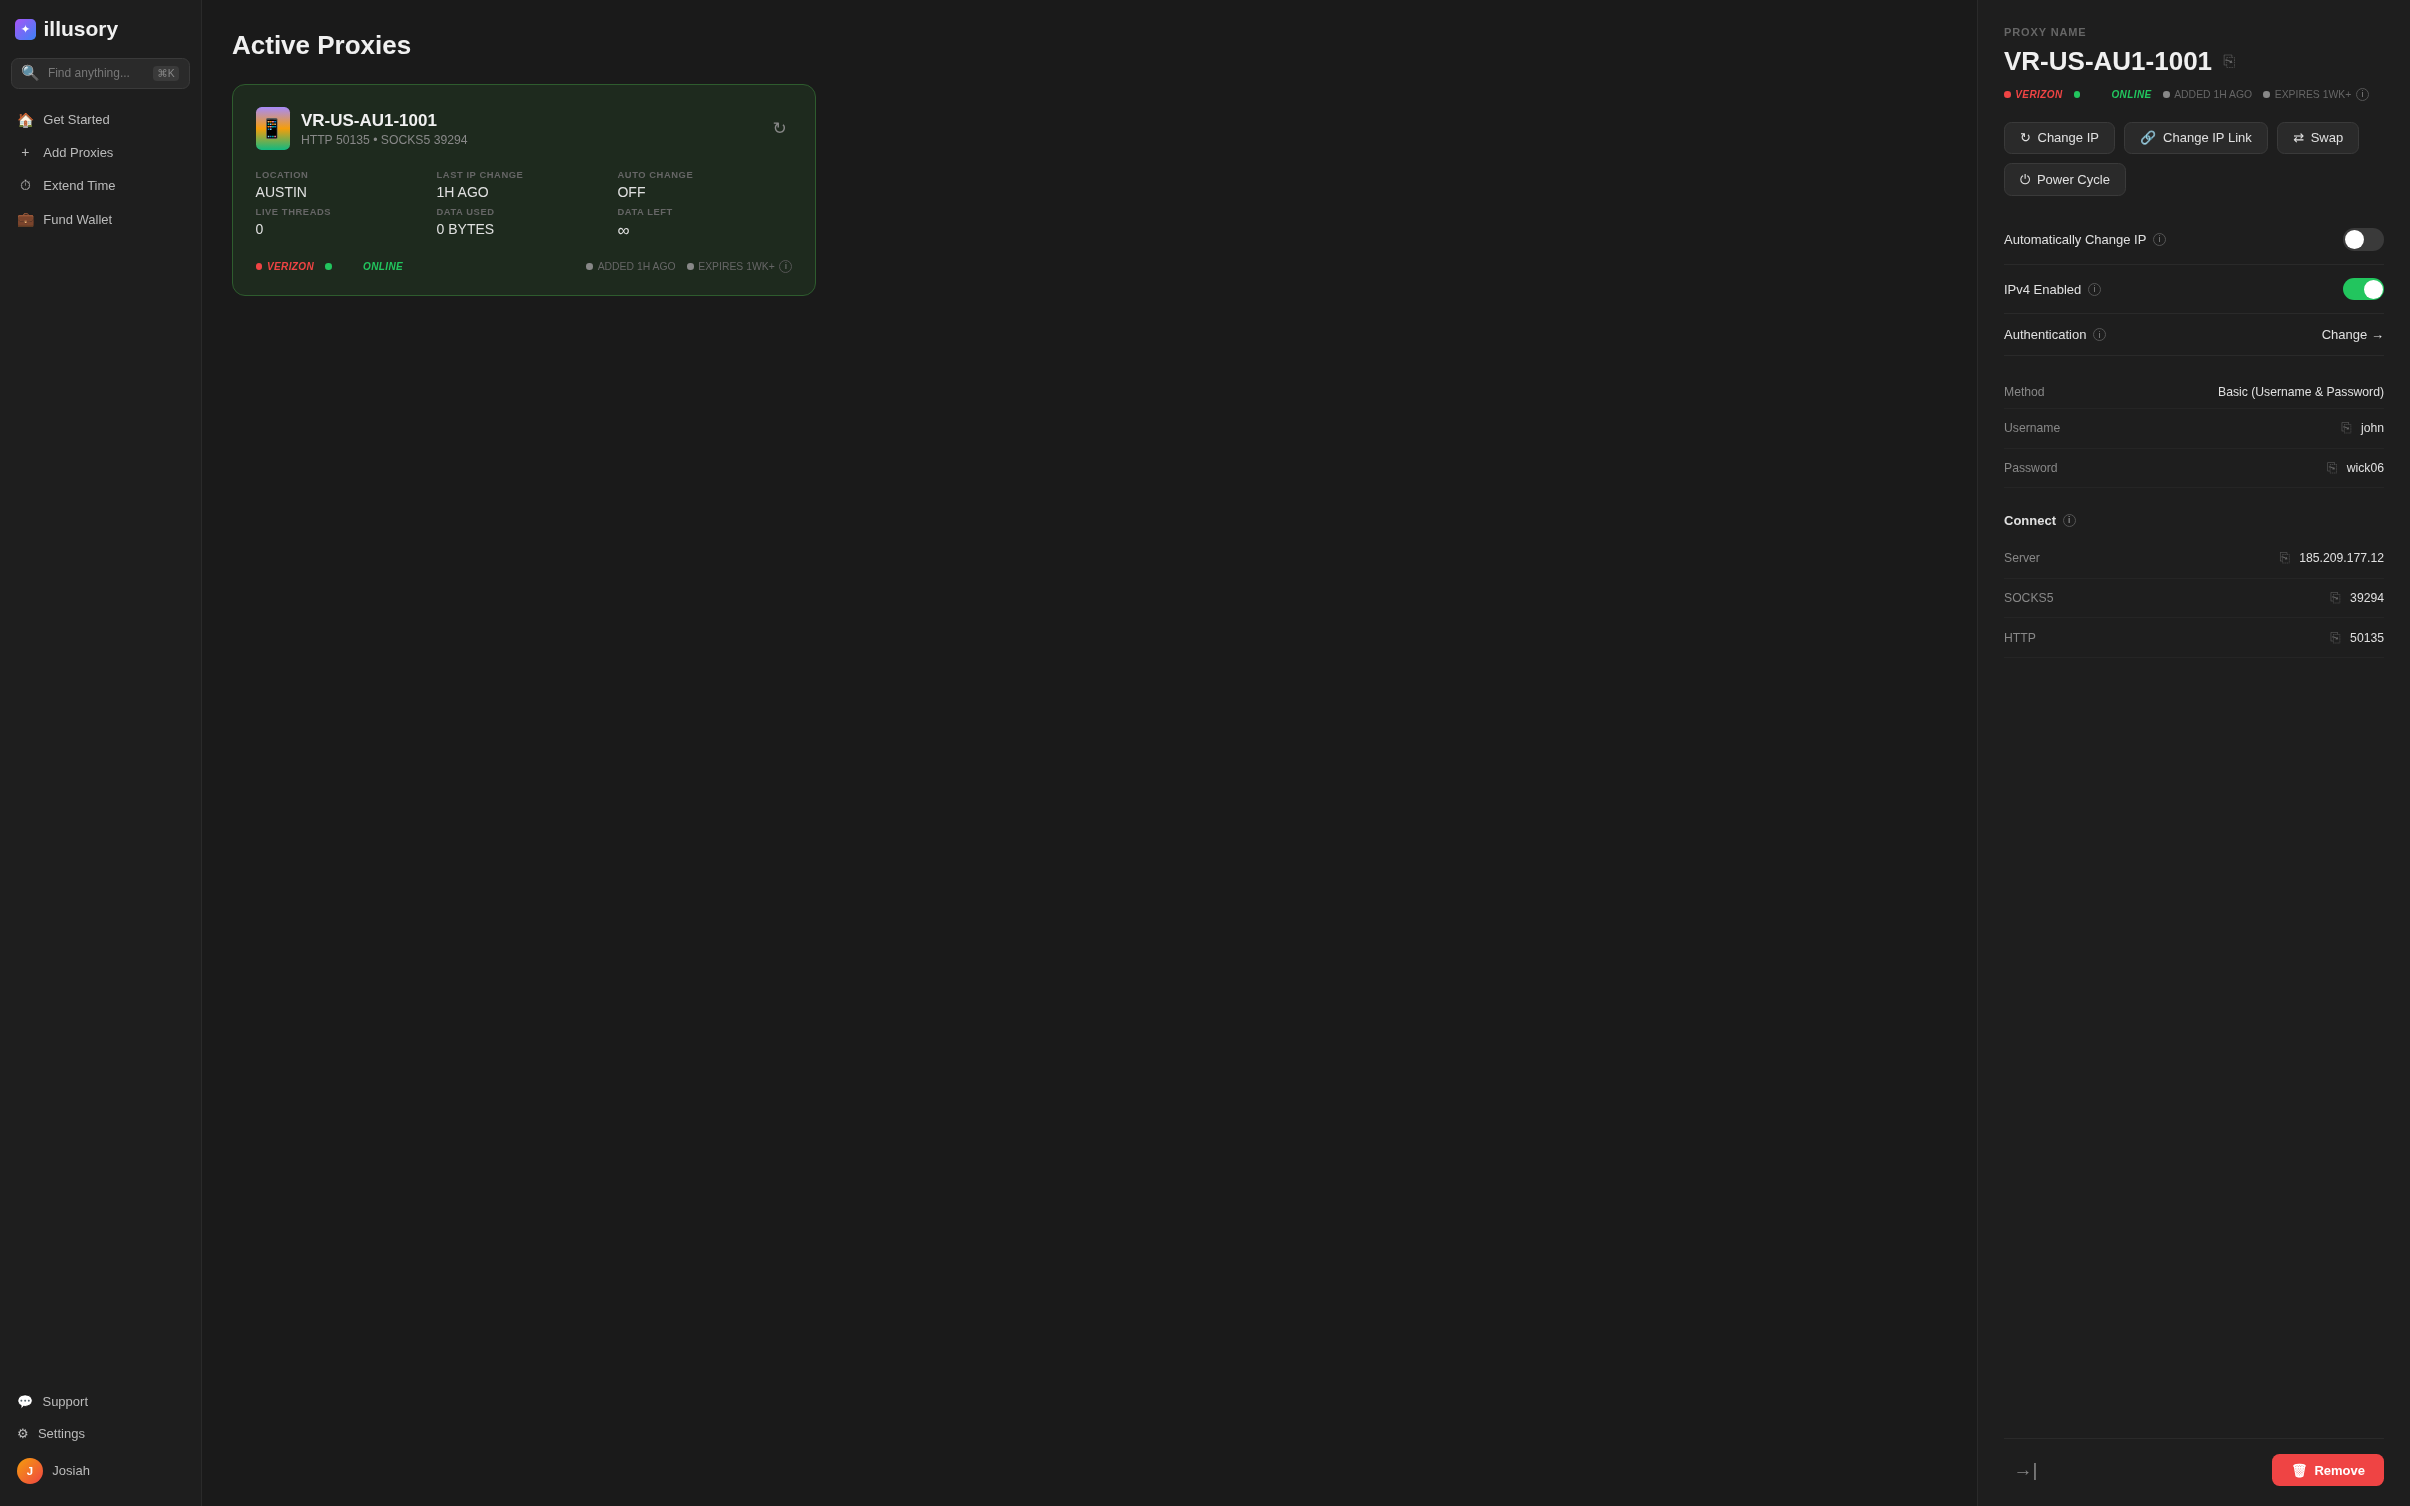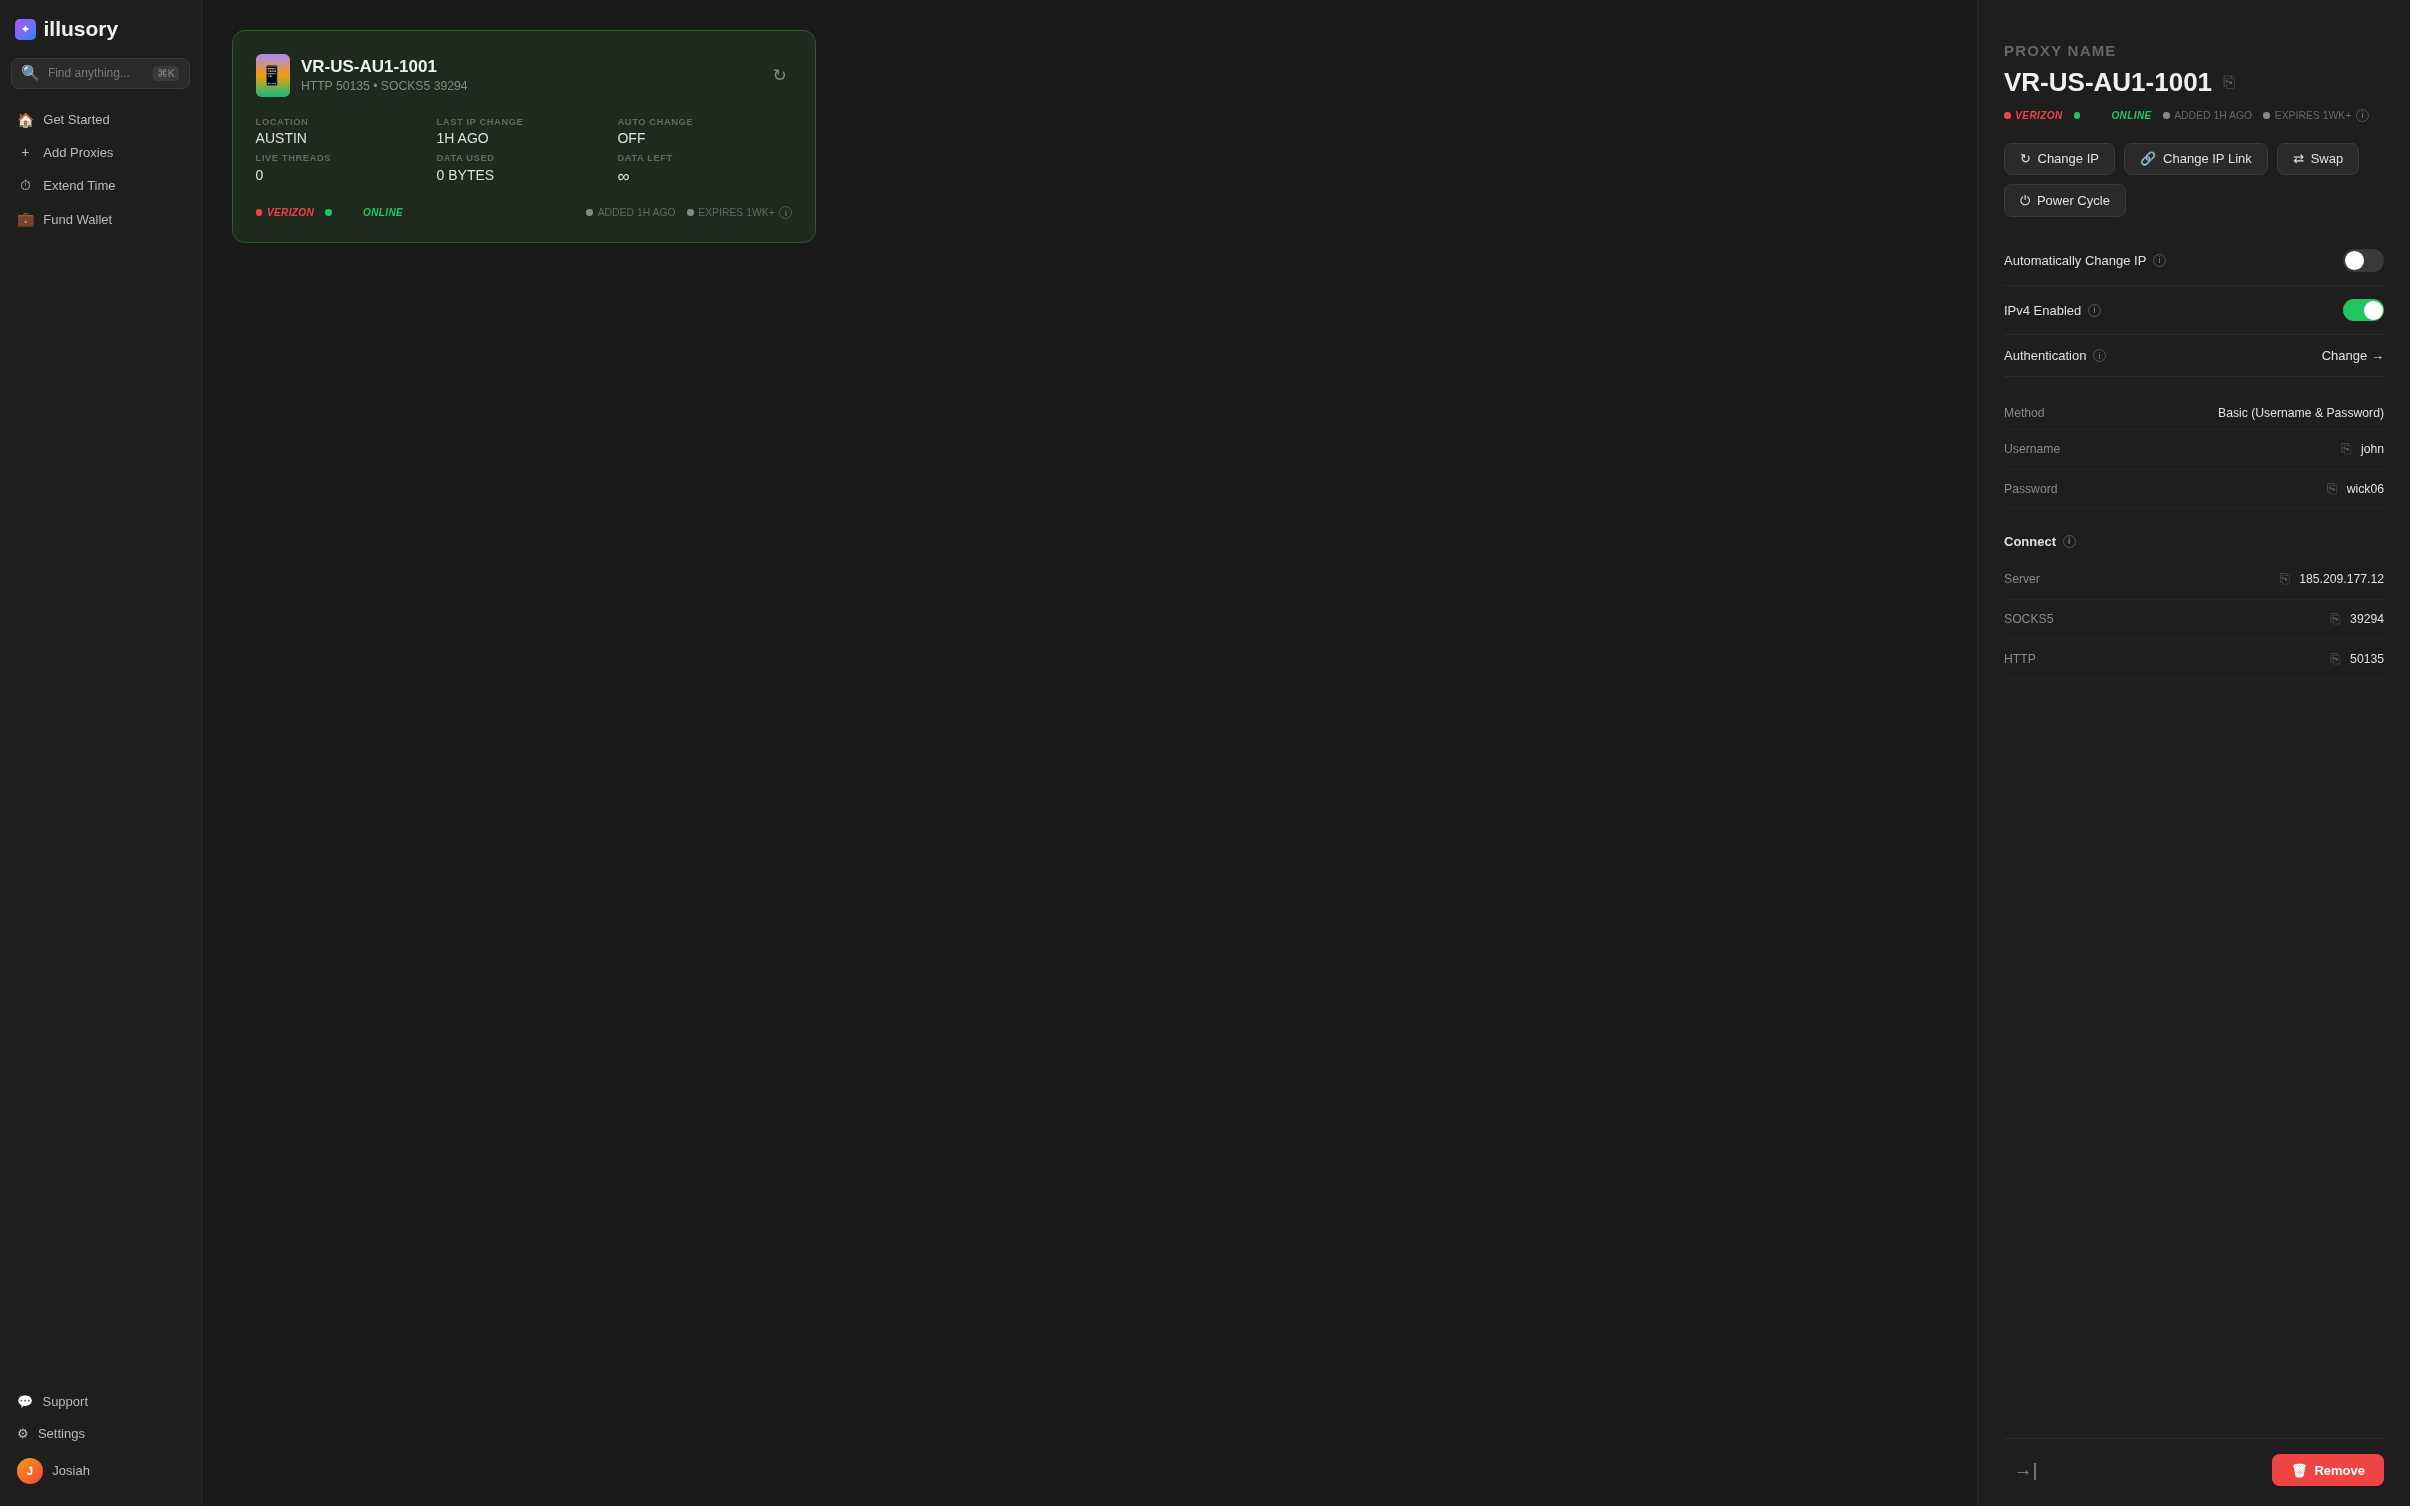--- a/index.html
+++ b/index.html
@@ -235,27 +235,26 @@
       min-width: 433px;
       background: #1e1e1e;
       border-left: 0.9px solid #2a2a2a;
       display: flex;
       flex-direction: column;
       overflow-y: auto;
       padding: 26px 26px 19px 26px;
     }
 
     .proxy-name-label {
-      font-size: 15px;
+      font-size: 11px;
       font-weight: 600;
       color: #666;
       text-transform: uppercase;
       letter-spacing: 0.08em;
       margin-bottom: 7.5px;
-      margin-top: 16px;
     }
     .proxy-name-heading {
       display: flex;
       align-items: center;
       gap: 9.4px;
       font-size: 26px;
       font-weight: 700;
       color: #f0f0f0;
       margin-bottom: 11.3px;
     }
@@ -463,20 +462,21 @@
       <span>Settings</span>
     </div>
     <div class="footer-item">
       <div class="avatar">J</div>
       <span>Josiah</span>
     </div>
   </div>
 </div>
 
 <div class="main-content">
+  <h1 class="page-title">Active Proxies</h1>
 
   <div class="proxy-card">
     <div class="proxy-card-header">
       <div class="proxy-card-title-row">
         <div class="phone-icon">📱</div>
         <div>
           <div class="proxy-name">VR-US-AU1-1001</div>
           <div class="proxy-sub">HTTP 50135 • SOCKS5 39294</div>
         </div>
       </div>

